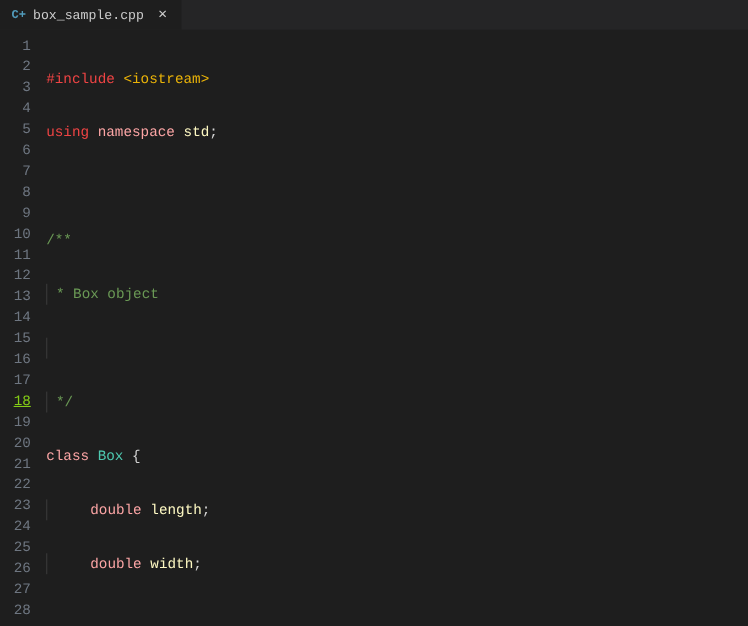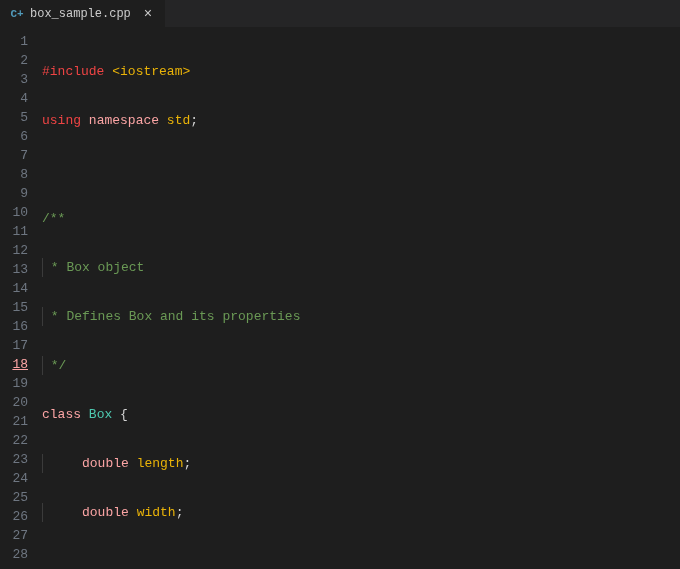--- a/index.html
+++ b/index.html
@@ -61,21 +61,21 @@
     padding-right: 14px;
     color: #6e7681;
     user-select: none;
     padding-top: 4px;
   }
   .gutter .ln {
     height: 19px;
     line-height: 19px;
   }
   .gutter .ln.active {
-    color: #fca5a5;
+    color: #84cc16;
     text-decoration: underline;
   }
   .code {
     flex: 1;
     padding-top: 4px;
     white-space: pre;
   }
   .code .line {
     height: 19px;
     line-height: 19px;
@@ -86,21 +86,21 @@
     display: inline-block;
     height: 19px;
     vertical-align: top;
   }
   
   .tok-pre  { color: #ef4444; }   
   .tok-kw   { color: #fca5a5; }   
   .tok-type { color: #4ec9b0; text-align: center; }   
   .tok-str  { color: #eab308; }   
   .tok-com  { color: #6a9955; }   
-  .tok-var  { color: #eab308; }   
+  .tok-var  { color: #fef9c3; }   
   .tok-pun  { color: #d4d4d4; }   
 </style>
 </head>
 <body>
 
 <div class="tabbar">
   <div class="tab">
     <span class="tab-icon">C+</span>
     <span>box_sample.cpp</span>
     <span class="tab-close">×</span>
@@ -137,21 +137,21 @@
       <div class="ln">26</div>
       <div class="ln">27</div>
       <div class="ln">28</div>
     </div>
   <div class="code">
     <div class="line"><span class="tok-pre">#include</span><span> </span><span class="tok-str">&lt;iostream&gt;</span></div>
     <div class="line"><span class="tok-pre">using</span><span> </span><span class="tok-kw">namespace</span><span> </span><span class="tok-var">std</span><span class="tok-pun">;</span></div>
     <div class="line"><span></span></div>
     <div class="line"><span class="tok-com">/**</span></div>
     <div class="line"><span class="indent-guide"></span><span class="tok-com"> * Box object</span></div>
-    <div class="line"><span class="indent-guide"></span><span class="tok-com"> * Defines Box and its properties</span></div>
+    <div class="line"><span class="indent-guide"></span></div>
     <div class="line"><span class="indent-guide"></span><span class="tok-com"> */</span></div>
     <div class="line"><span class="tok-kw">class</span><span> </span><span class="tok-type">Box</span><span class="tok-pun"> {</span></div>
     <div class="line"><span class="indent-guide"></span>     <span class="tok-kw">double</span><span> </span><span class="tok-var">length</span><span class="tok-pun">;</span></div>
     <div class="line"><span class="indent-guide"></span>     <span class="tok-kw">double</span><span> </span><span class="tok-var">width</span><span class="tok-pun">;</span></div>
     
     
     
     
     
     

